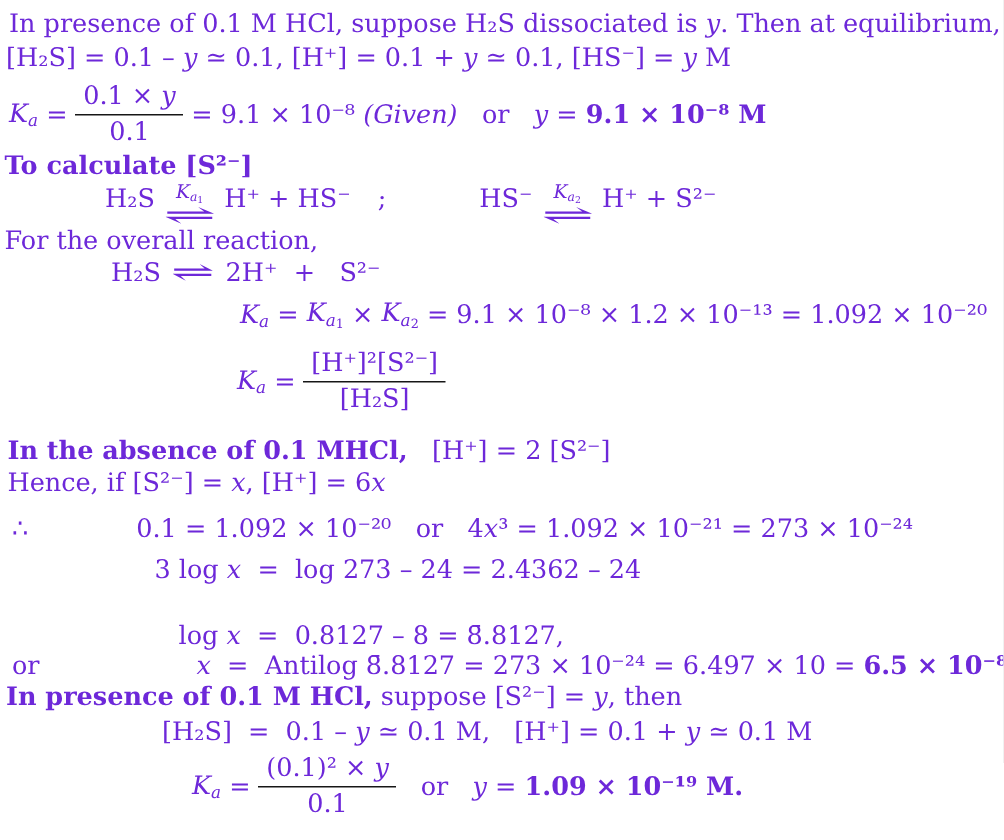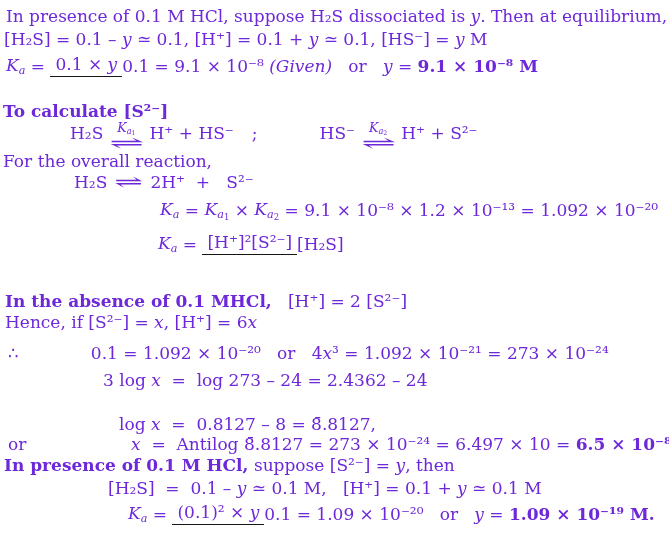--- a/index.html
+++ b/index.html
@@ -3,21 +3,21 @@
 <meta charset="utf-8">
 <style>
   html,body{margin:0;padding:0;background:#e8e8e8}
   .page{position:relative;width:669px;height:560px;background:#ffffff;color:#6d28d9;
         font-family:"DejaVu Serif","Liberation Serif","DejaVu Sans",serif;
         font-size:17px;overflow:hidden}
   .abs{position:absolute;white-space:pre}
   .row{display:flex;align-items:center}
   .it{font-style:italic}
   .b{font-weight:bold}
-  .frac{display:inline-flex;flex-direction:row;align-items:center;text-align:center;line-height:1.25}
+  .frac{display:inline-flex;flex-direction:column;align-items:center;text-align:center;line-height:1.25}
   .frac .num{border-bottom:1.5px solid #161616;padding:0 5px 1px;white-space:pre}
   .frac .den{padding-top:1px;white-space:pre}
   .kv{font-style:italic}
   .ks{font-style:italic;font-size:0.66em;vertical-align:-0.28em}
   .ki{font-size:0.5em;vertical-align:-0.55em}
   .rx{display:inline-flex;flex-direction:column;align-items:center;line-height:1;margin:0 14px;transform:translateY(2px)}
   .rx .lbl{font-size:12.5px;transform:translateY(3px);white-space:pre}
   .harp{display:inline-block;transform:scaleX(2.3);font-size:18px;line-height:.95}
   .arr{display:inline-block;transform:scaleX(1.9);font-size:18px;margin:0 14px}
   .seg{white-space:pre}
@@ -66,16 +66,16 @@
   <div class="abs" style="top:414px;left:119px"><span class="seg">log </span><span class="it">x</span><span class="seg">  =  0.8127 – 8 = 8̄.8127,</span></div>
 
   <div class="abs" style="top:434px;left:8px"><span class="seg">or</span></div>
   <div class="abs" style="top:434px;left:131px"><span class="it">x</span><span class="seg">  =  Antilog 8̄.8127 = 273 × 10⁻²⁴ = 6.497 × 10 = </span><span class="b seg">6.5 × 10⁻⁸ M.</span></div>
 
   <div class="abs" style="top:455px;left:4px"><span class="b seg">In presence of 0.1 M HCl,</span><span class="seg"> suppose [S²⁻] = </span><span class="it">y</span><span class="seg">, then</span></div>
 
   <div class="abs" style="top:478px;left:108px"><span class="seg">[H₂S]  =  0.1 – </span><span class="it">y</span><span class="seg"> ≃ 0.1 M,   [H⁺] = 0.1 + </span><span class="it">y</span><span class="seg"> ≃ 0.1 M</span></div>
 
   <div class="abs row" style="top:502px;left:128px">
-    <span><span class="kv">K</span><span class="ks">a</span></span><span class="seg"> = </span><span class="frac"><span class="num"><span>(0.1)² × </span><span class="it">y</span></span><span class="den">0.1</span></span><span class="seg"> = 1.09 × 10⁻²⁰</span><span class="seg">   or   </span><span class="it">y</span><span class="seg"> = </span><span class="b seg">1.09 × 10⁻¹⁹ M.</span>
+    <span><span class="kv">K</span><span class="ks">a</span></span><span class="seg"> = </span><span class="frac"><span class="num"><span>(0.1)² × </span><span class="it">y</span></span><span class="den">0.1</span></span><span class="seg">   or   </span><span class="it">y</span><span class="seg"> = </span><span class="b seg">1.09 × 10⁻¹⁹ M.</span>
   </div>
 
 </div>
 
 </body></html>

